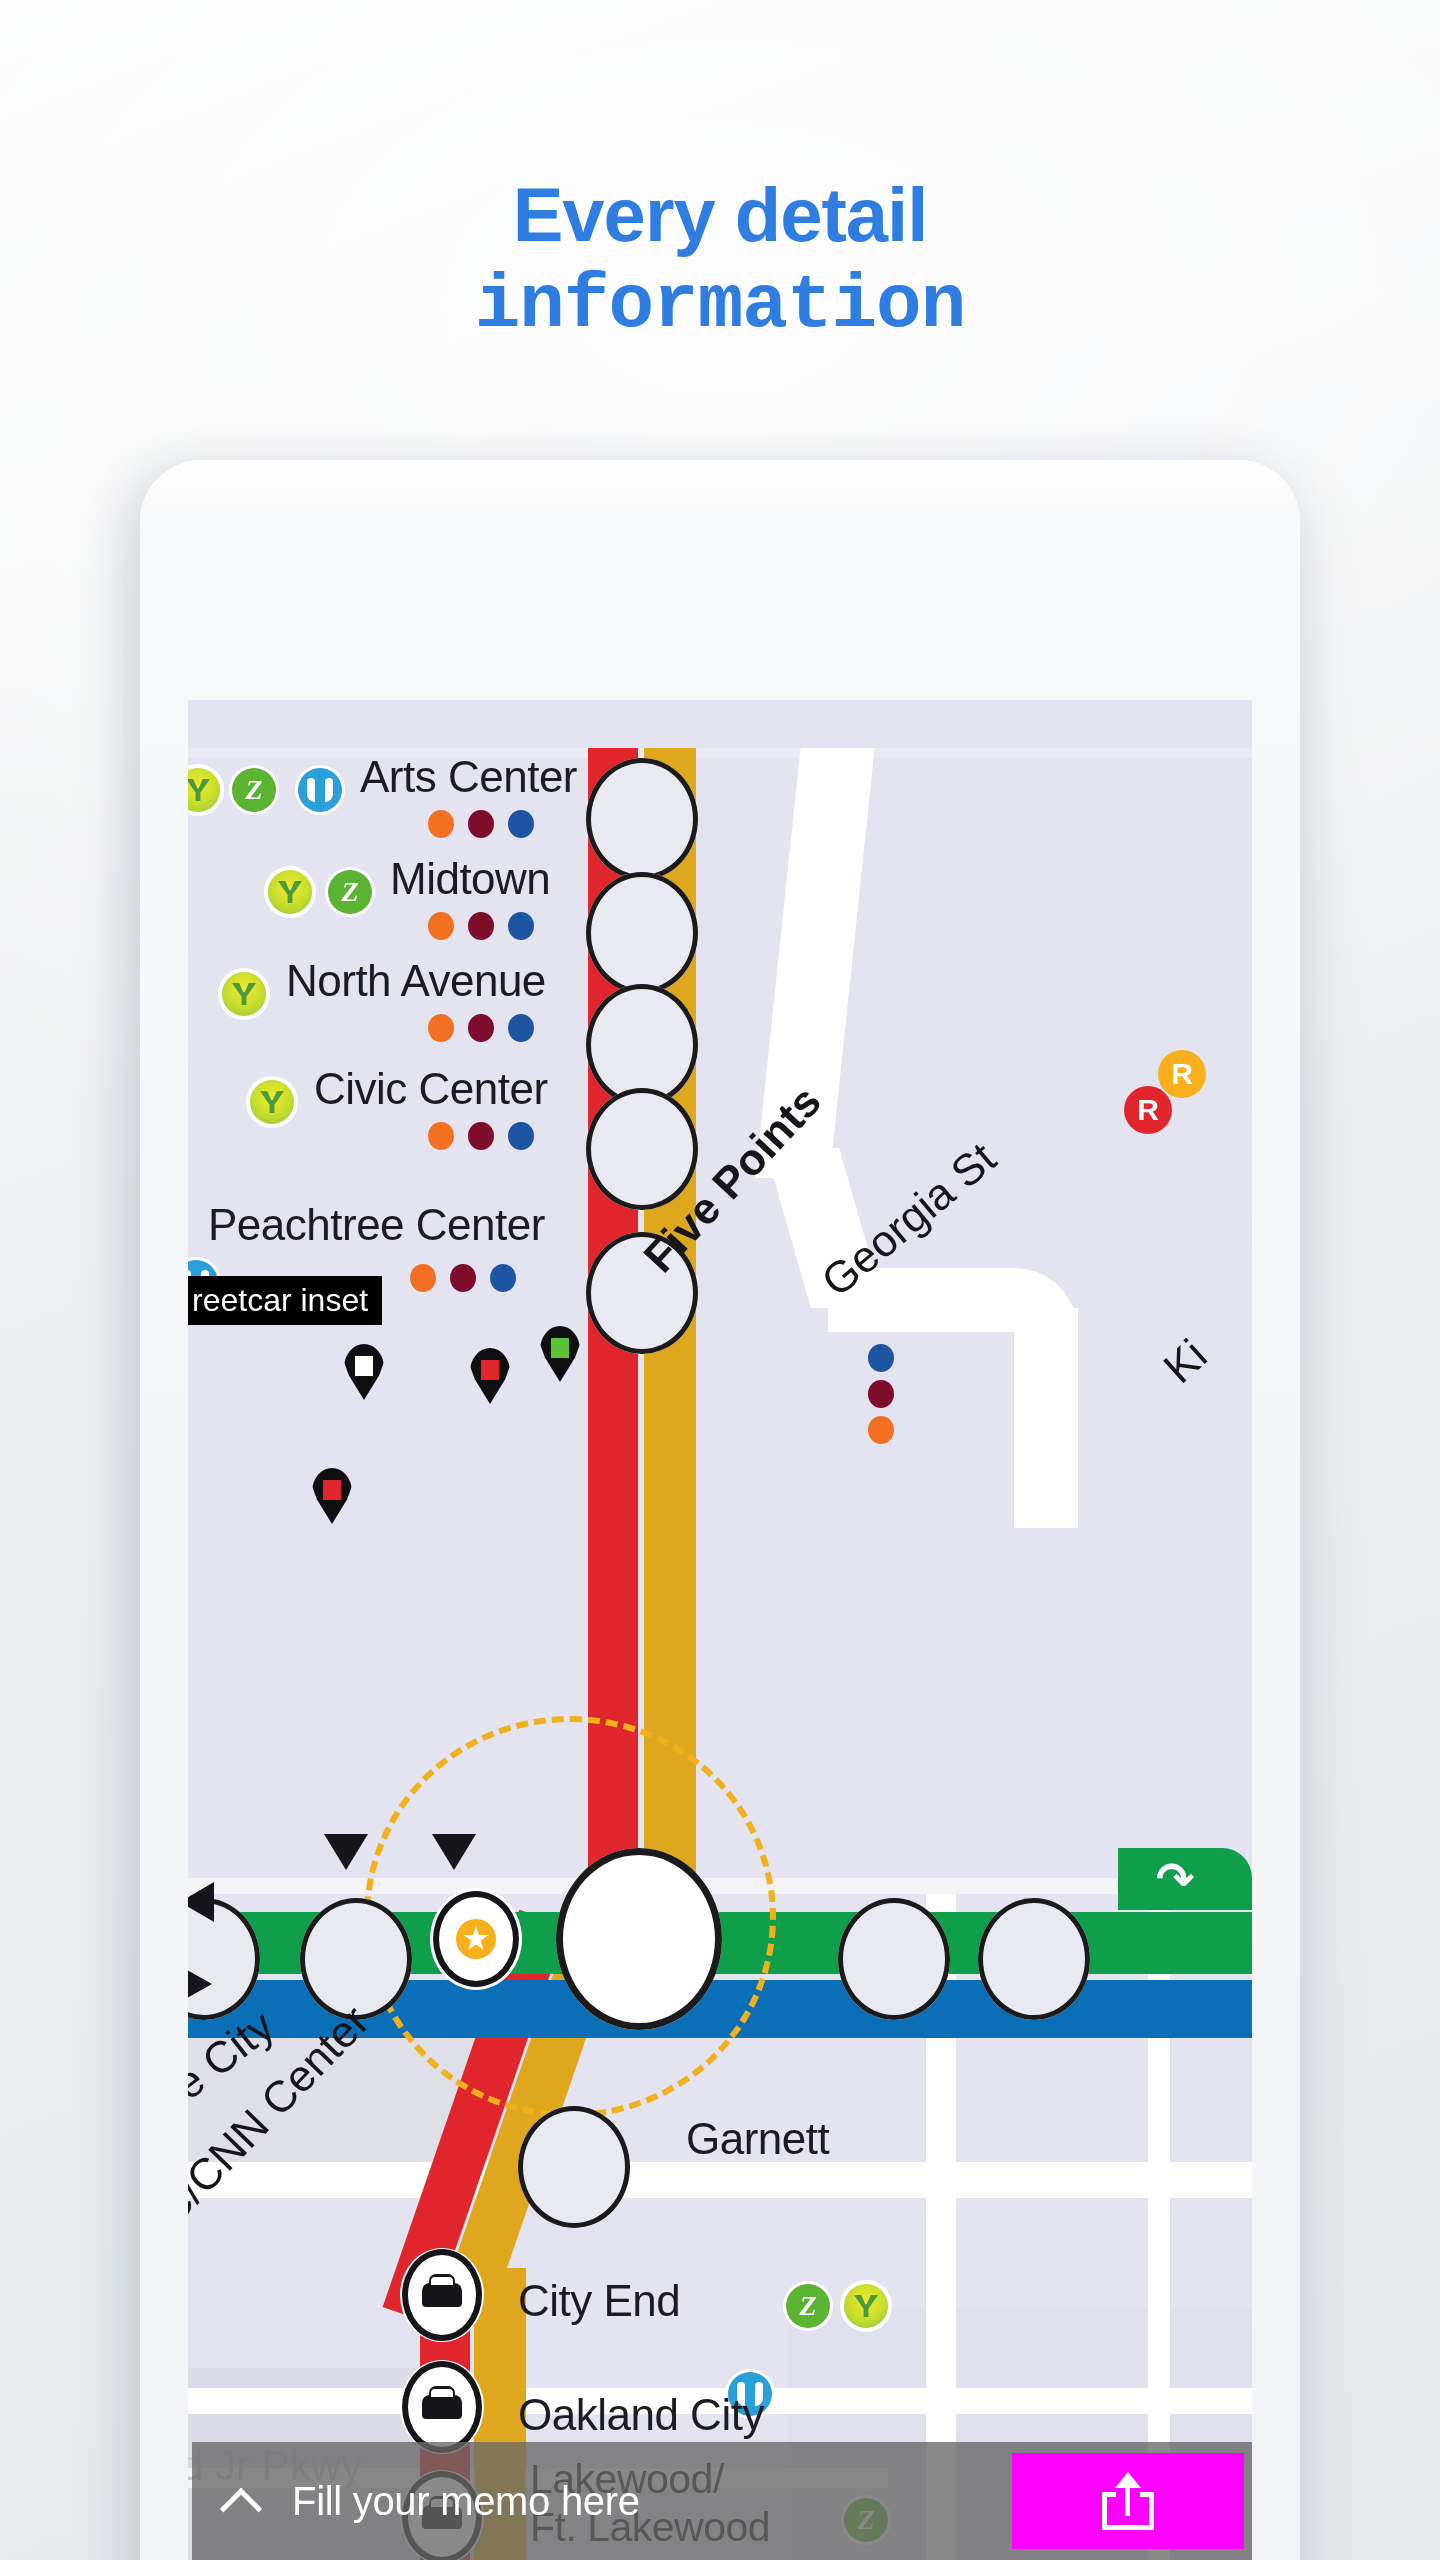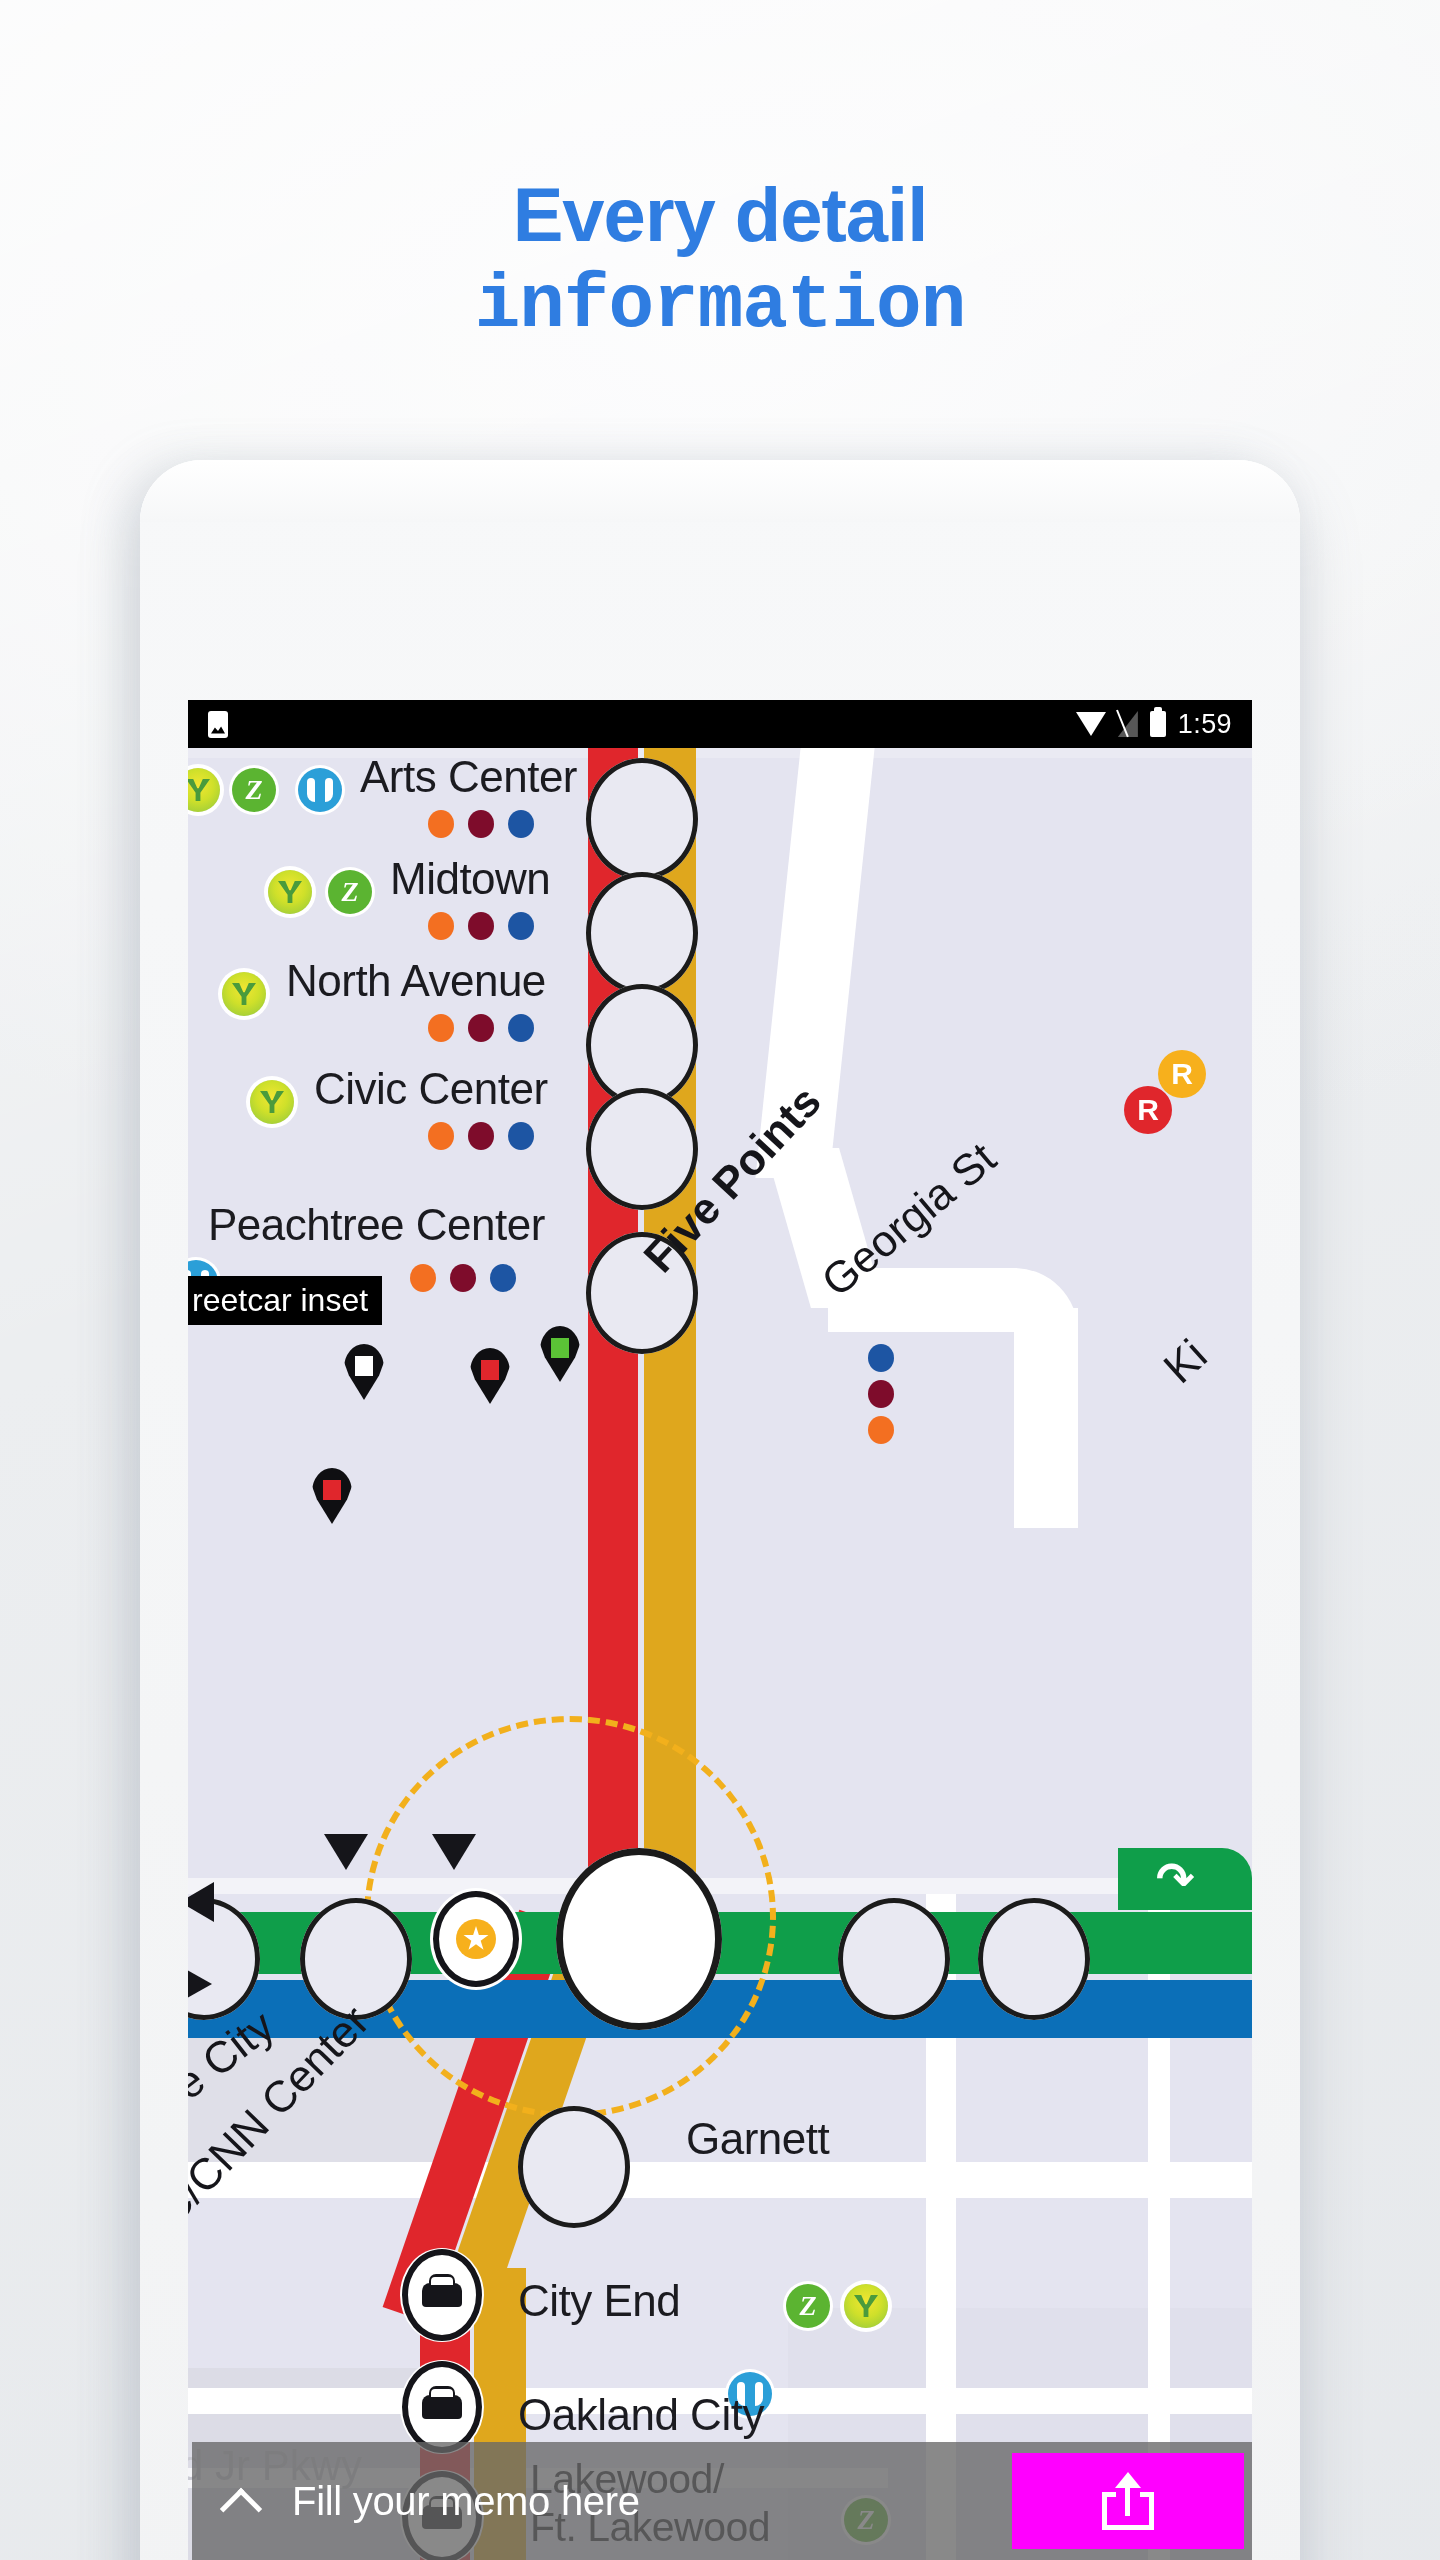--- a/index.html
+++ b/index.html
@@ -163,31 +163,20 @@
   <span class="l2">information</span>
 </div>
 
 <div class="phone">
   <div class="earpiece"></div>
   <div class="camera"></div>
 </div>
 
 <div class="screen">
 
-  <div class="statusbar">
-    <div class="sb-left">
-      <span class="ico-pic"></span>
-    </div>
-    <div class="sb-right">
-      <span class="ico-wifi"></span>
-      <span class="ico-sig"></span>
-      <span class="ico-batt"></span>
-      <span class="sb-time">1:59</span>
-    </div>
-  </div>
 
   <div class="map">
 
     <div class="landmass" style="left:0;top:0;width:1064px;height:1812px;background:#e4e4f0;"></div>
     <div class="landmass" style="left:0;top:1250px;width:330px;height:200px;background:#dfdfe8;"></div>
     <div class="landmass" style="left:0;top:1620px;width:260px;height:200px;background:#dcdce6;"></div>
     <div class="landmass" style="left:600px;top:1560px;width:470px;height:260px;background:#e0e0ec;"></div>
 
     <div class="road" style="left:0;top:1414px;width:1064px;height:36px;"></div>
     <div class="road" style="left:0;top:1130px;width:1064px;height:16px;opacity:.55;"></div>

